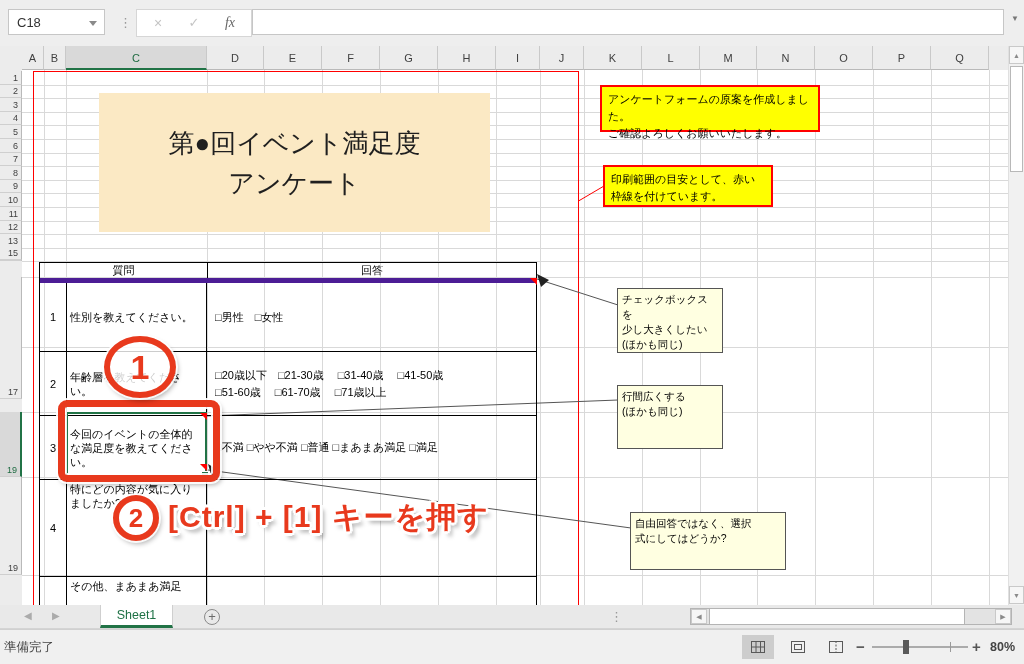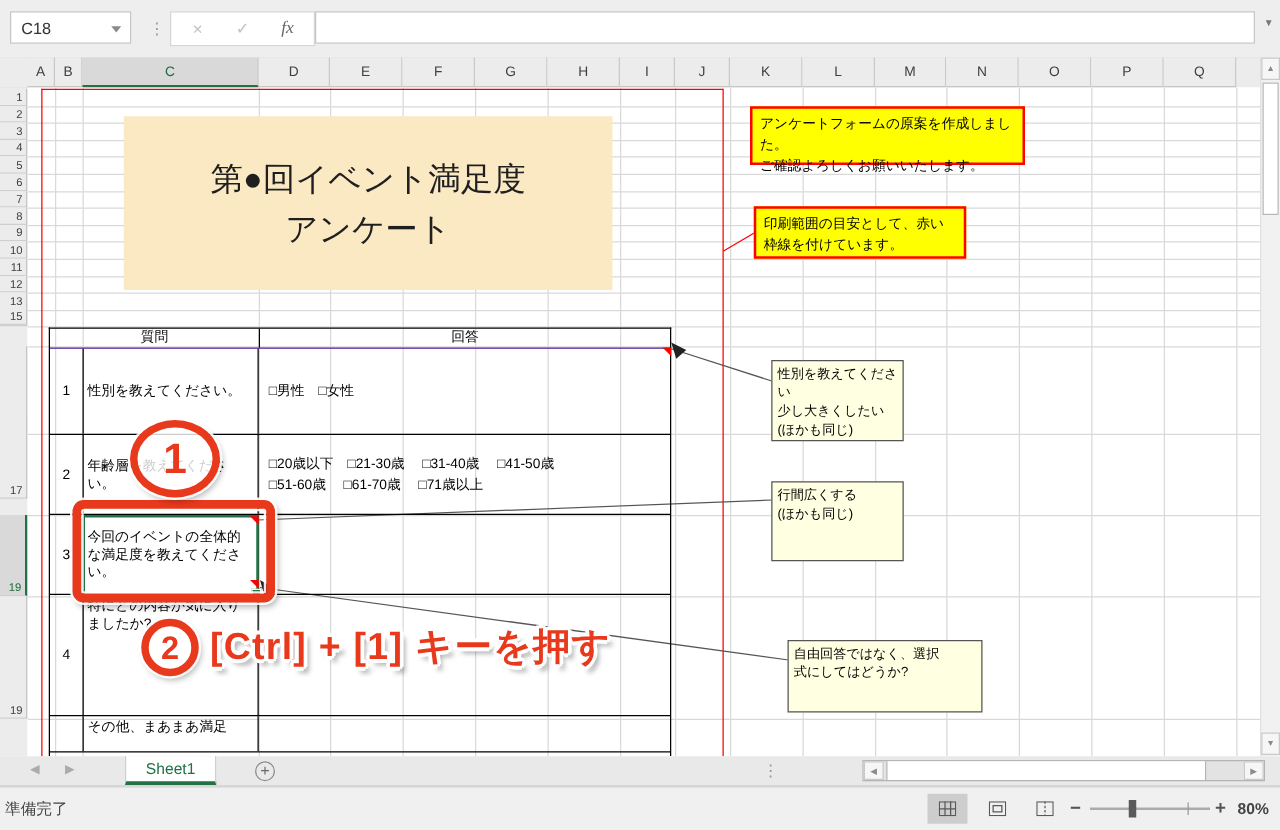--- a/index.html
+++ b/index.html
@@ -32,21 +32,21 @@
   #content{left:22px;top:70px;width:986px;height:535px;overflow:hidden;}
   
   #title-block{left:77px;top:23px;width:391px;height:139px;background:#fbe9c4;text-align:center;
     font-size:26px;line-height:40px;color:#1f1f1f;padding-top:30px;box-sizing:border-box;}
   .note{background:#ffff00;border:2px solid #ff0000;font-size:11px;line-height:17px;color:#000;
     padding:4px 6px;box-sizing:border-box;white-space:pre-line;}
   .comment{background:#ffffe1;border:1px solid #555;font-size:10.5px;line-height:15px;color:#000;
     padding:3px 4px;box-sizing:border-box;white-space:pre-line;}
   
   #survey-table{left:17px;top:192px;width:498px;height:343px;border:1px solid #000;border-bottom:none;box-sizing:border-box;font-size:11px;color:#000;}
-  .tbl-head{display:flex;height:15px;border-bottom:1px solid #4c1d95;}
+  .tbl-head{display:flex;height:15px;border-bottom:5px solid #4c1d95;}
   .tbl-head .qh{width:168px;border-right:1px solid #000;text-align:center;line-height:14px;box-sizing:border-box;}
   .tbl-head .ah{flex:1;text-align:center;line-height:14px;}
   .trow{display:flex;border-bottom:1px solid #000;box-sizing:border-box;}
   .trow .no{width:27px;border-right:1px solid #000;display:flex;align-items:center;justify-content:center;box-sizing:border-box;font-size:11px;}
   .trow .q{width:140px;border-right:1px solid #000;padding:2px 3px;box-sizing:border-box;line-height:14px;display:flex;flex-direction:column;justify-content:center;}
   .trow.top .q{justify-content:flex-start;}
   .trow .a{flex:1;padding:2px 8px;box-sizing:border-box;display:flex;flex-direction:column;justify-content:center;line-height:17px;font-size:11px;}
   
   #active-cell{left:44px;top:342px;width:141px;height:65px;border:2px solid #217346;box-sizing:border-box;}
   #fill-handle{position:absolute;right:-4px;bottom:-4px;width:6px;height:6px;background:#217346;border:1px solid #fff;}
@@ -201,21 +201,21 @@
 <div id="content" class="abs">
   <div id="title-block" class="abs">
     <div>第●回イベント満足度</div>
     <div>アンケート</div>
   </div>
 
   <div class="abs note" style="left:578px;top:15px;width:220px;height:47px;">アンケートフォームの原案を作成しました。
 ご確認よろしくお願いいたします。</div>
   <div class="abs note" style="left:581px;top:95px;width:170px;height:42px;">印刷範囲の目安として、赤い枠線を付けています。</div>
 
-  <div class="abs comment" style="left:595px;top:218px;width:106px;height:65px;">性別を教えてください
+  <div class="abs comment" style="left:595px;top:218px;width:106px;height:65px;">チェックボックスを
 少し大きくしたい
 (ほかも同じ)</div>
   <div class="abs comment" style="left:595px;top:315px;width:106px;height:64px;">行間広くする
 (ほかも同じ)</div>
   <div class="abs comment" style="left:608px;top:442px;width:156px;height:58px;">自由回答ではなく、選択
 式にしてはどうか?</div>
 
   <div id="survey-table" class="abs">
     <div class="tbl-head">
       <div class="qh">質問</div>
@@ -233,20 +233,23 @@
           <div class="no">2</div>
           <div class="q">年齢層を教えてください。</div>
           <div class="a">
             <div>□20歳以下　□21-30歳　 □31-40歳　 □41-50歳</div>
             <div>□51-60歳　 □61-70歳　 □71歳以上</div>
           </div>
         </div>
         <div class="trow" style="height: 64px;">
           <div class="no">3</div>
           <div class="q">今回のイベントの全体的な満足度を教えてください。</div>
+          <div class="a">
+            <div>□不満 □やや不満 □普通 □まあまあ満足 □満足</div>
+          </div>
         </div>
         <div class="trow top" style="height: 97px;">
           <div class="no">4</div>
           <div class="q">特にどの内容が気に入りましたか?</div>
           <div class="a"></div>
         </div>
         <div class="trow top" style="height: 29px;">
           <div class="no"></div>
           <div class="q">その他、まあまあ満足</div>
           <div class="a"></div>

